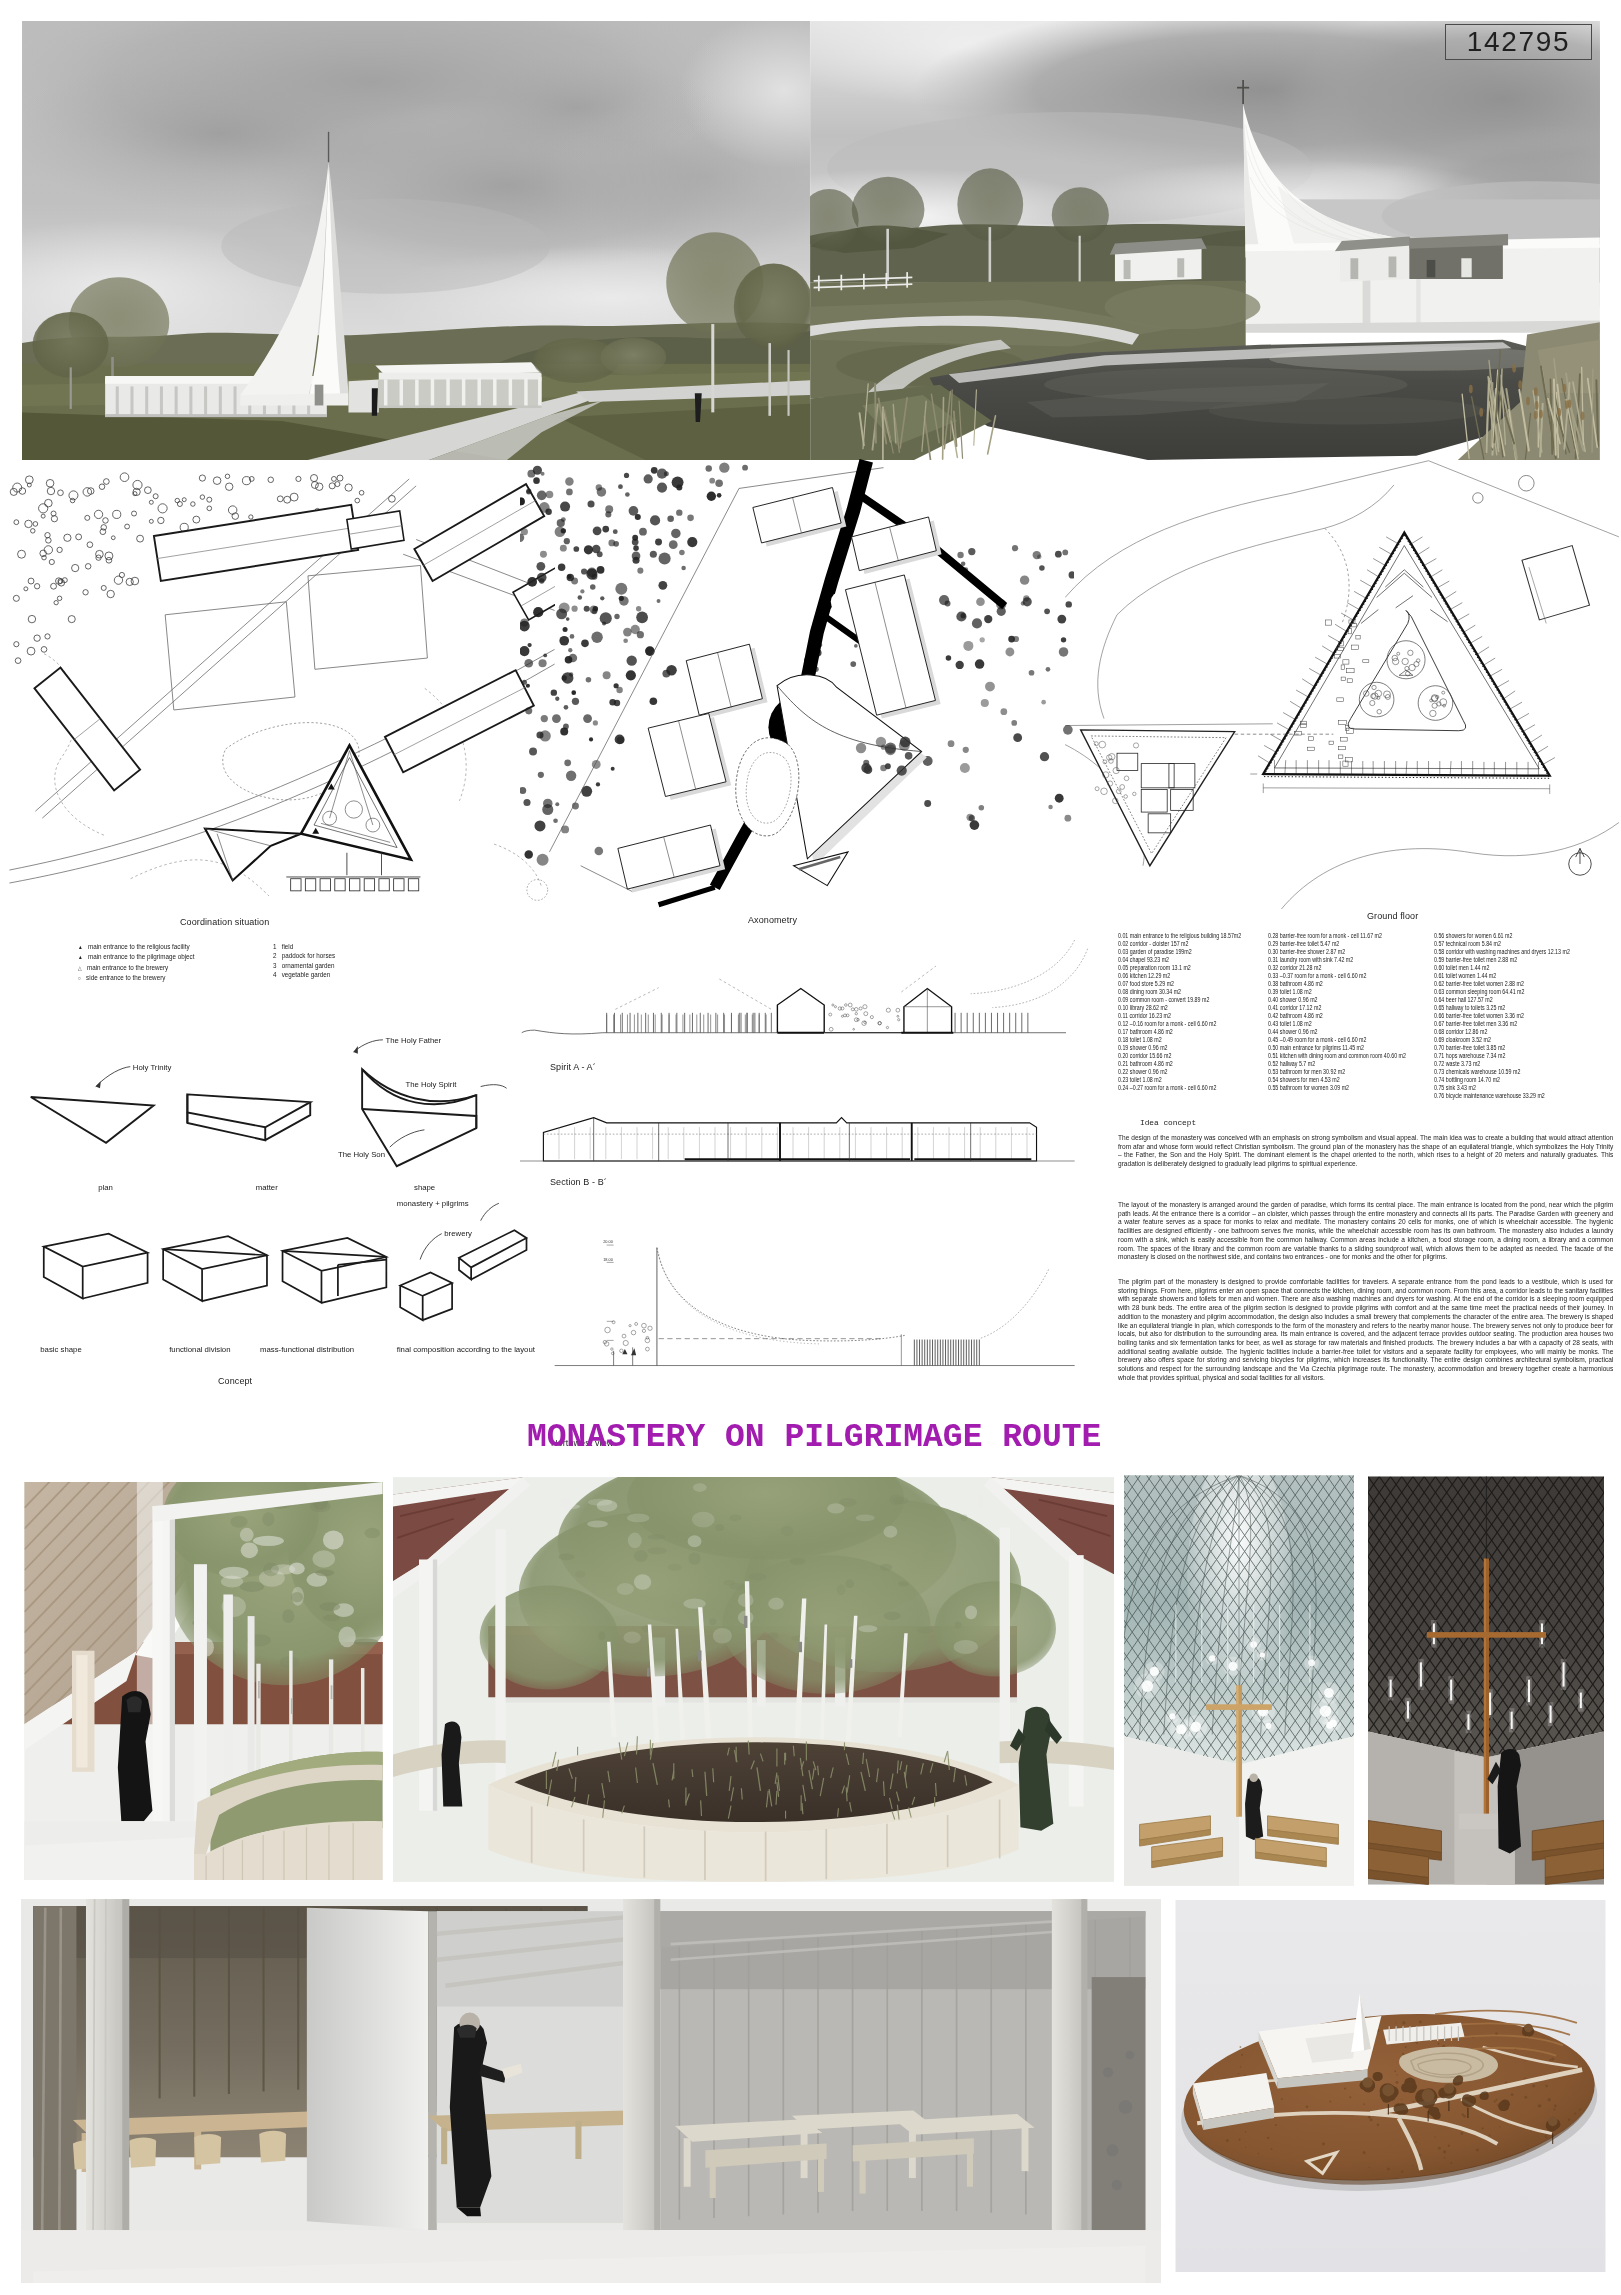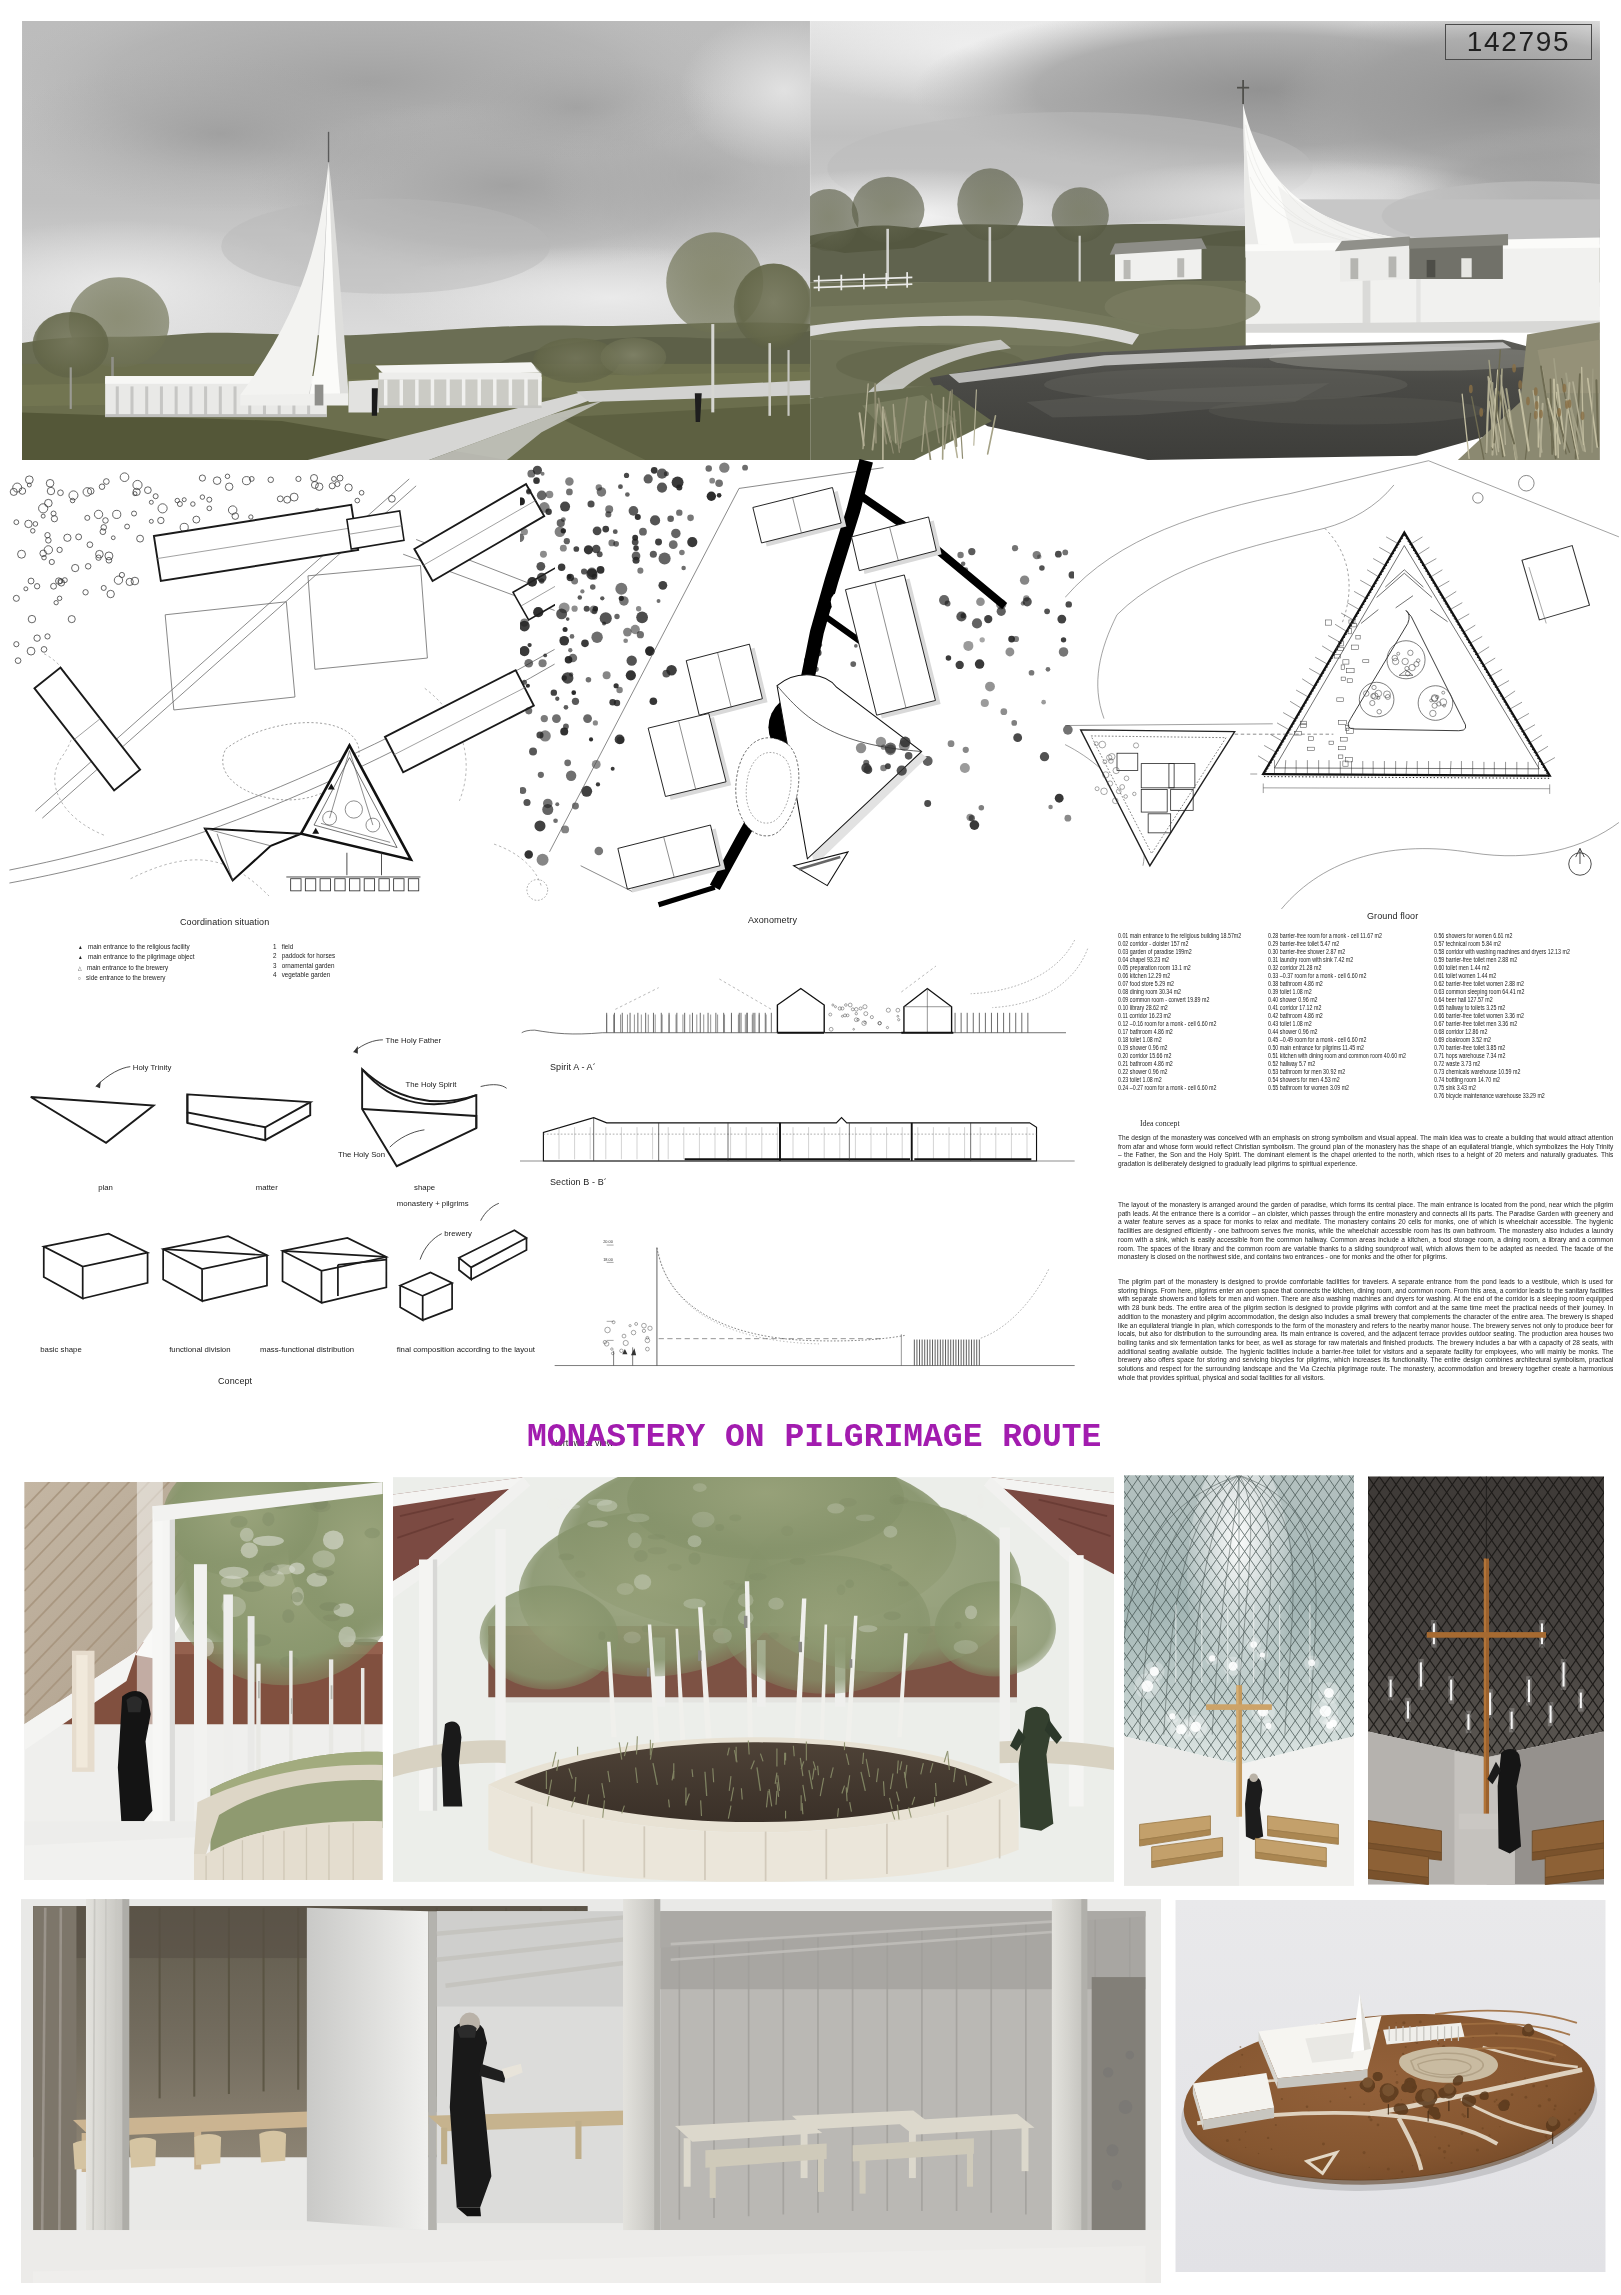--- a/index.html
+++ b/index.html
@@ -1492,21 +1492,21 @@
 0.68 corridor 12.86 m2
 0.69 cloakroom 3.52 m2
 0.70 barrier-free toilet 3.85 m2
 0.71 hops warehouse 7.34 m2
 0.72 waste 3.73 m2
 0.73 chemicals warehouse 10.59 m2
 0.74 bottling room 14.70 m2
 0.75 sink 3.43 m2
 0.76 bicycle maintenance warehouse 33.29 m2</div>
 
-<div class="abs" style="left:1140px;top:1119px;font-family:Liberation Serif, serif;font-size:7.8px;color:#222;">Idea concept</div>
+<div class="abs" style="left:1140px;top:1119px;font-family:Liberation Mono, monospace;font-size:7.8px;color:#222;">Idea concept</div>
 
 <div class="abs body" style="left:1118px;top:1134px;width:604px;">The design of the monastery was conceived with an emphasis on strong symbolism and visual appeal. The main idea was to create a building that would attract attention from afar and whose form would reflect Christian symbolism. The ground plan of the monastery has the shape of an equilateral triangle, which symbolizes the Holy Trinity – the Father, the Son and the Holy Spirit. The dominant element is the chapel oriented to the north, which rises to a height of 20 meters and naturally graduates. This gradation is deliberately designed to gradually lead pilgrims to spiritual experience.</div>
 
 <div class="abs body" style="left:1118px;top:1201px;width:604px;">The layout of the monastery is arranged around the garden of paradise, which forms its central place. The main entrance is located from the pond, near which the pilgrim path leads. At the entrance there is a corridor – an cloister, which passes through the entire monastery and connects all its parts. The Paradise Garden with greenery and a water feature serves as a space for monks to relax and meditate. The monastery contains 20 cells for monks, one of which is wheelchair accessible. The hygienic facilities are designed efficiently - one bathroom serves five monks, while the wheelchair accessible room has its own bathroom. The monastery also includes a laundry room with a sink, which is easily accessible from the common hallway. Common areas include a kitchen, a food storage room, a dining room, a library and a common room. The spaces of the library and the common room are variable thanks to a sliding soundproof wall, which allows them to be adapted as needed. The facade of the monastery is closed on the northwest side, and contains two entrances - one for monks and the other for pilgrims.</div>
 
 <div class="abs body" style="left:1118px;top:1278px;width:604px;">The pilgrim part of the monastery is designed to provide comfortable facilities for travelers. A separate entrance from the pond leads to a vestibule, which is used for storing things. From here, pilgrims enter an open space that connects the kitchen, dining room, and common room. From this area, a corridor leads to the sanitary facilities with separate showers and toilets for men and women. There are also washing machines and dryers for washing. At the end of the corridor is a sleeping room equipped with 28 bunk beds. The entire area of the pilgrim section is designed to provide pilgrims with comfort and at the same time meet the practical needs of their journey. In addition to the monastery and pilgrim accommodation, the design also includes a small brewery that complements the character of the entire area. The brewery is shaped like an equilateral triangle in plan, which corresponds to the form of the monastery and refers to the nearby manor house. The brewery serves not only to produce beer for locals, but also for distribution to the surrounding area. Its main entrance is covered, and the adjacent terrace provides outdoor seating. The production area houses two boiling tanks and six fermentation tanks for beer, as well as storage for raw materials and finished products. The brewery includes a bar with a capacity of 28 seats, with additional seating available outside. The hygienic facilities include a barrier-free toilet for visitors and a separate facility for employees, who will mainly be monks. The brewery also offers space for storing and servicing bicycles for pilgrims, which increases its functionality. The entire design combines architectural symbolism, practical solutions and respect for the surrounding landscape and the Via Czechia pilgrimage route. The monastery, accommodation and brewery together create a harmonious whole that provides spiritual, physical and social facilities for all visitors.</div>
 
 <div class="abs" style="left:527px;top:1419px;font-family:'Liberation Mono',monospace;font-size:33px;font-weight:bold;color:#a21caf;white-space:nowrap;">MONASTERY ON PILGRIMAGE ROUTE</div>
 
 <svg class="abs" style="left:24px;top:1482px" width="359" height="398" viewBox="0 0 414 460">

